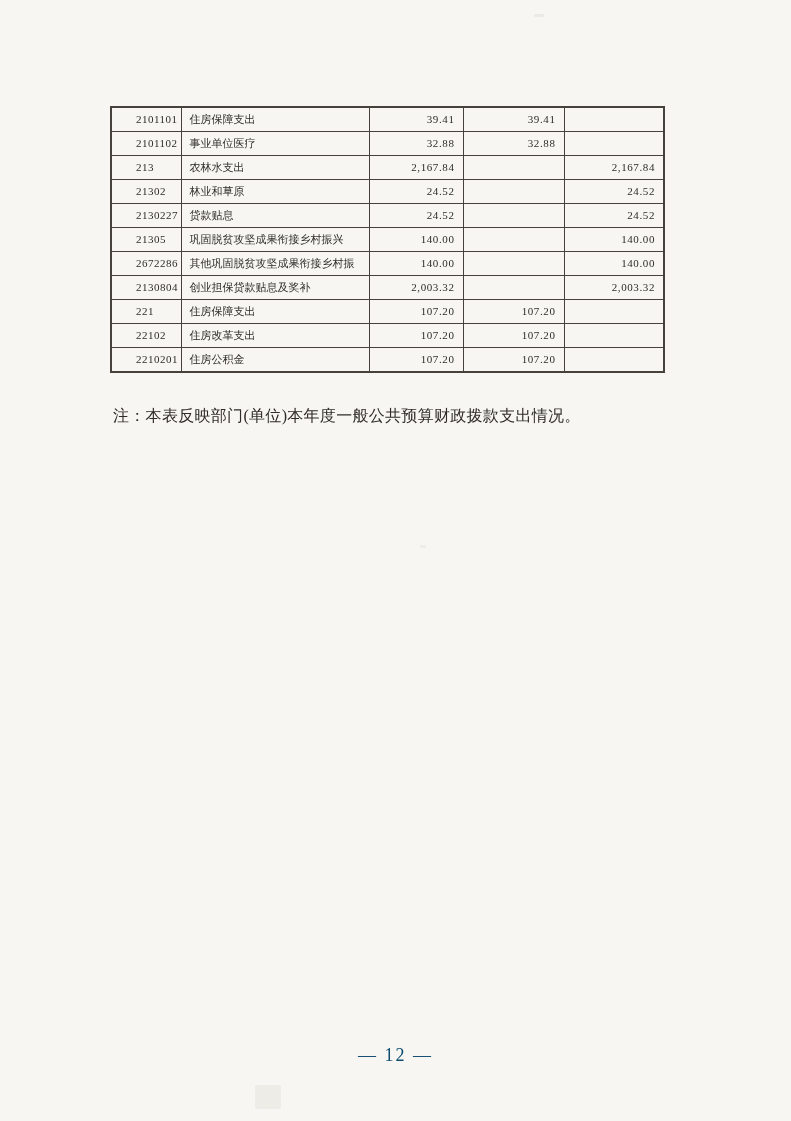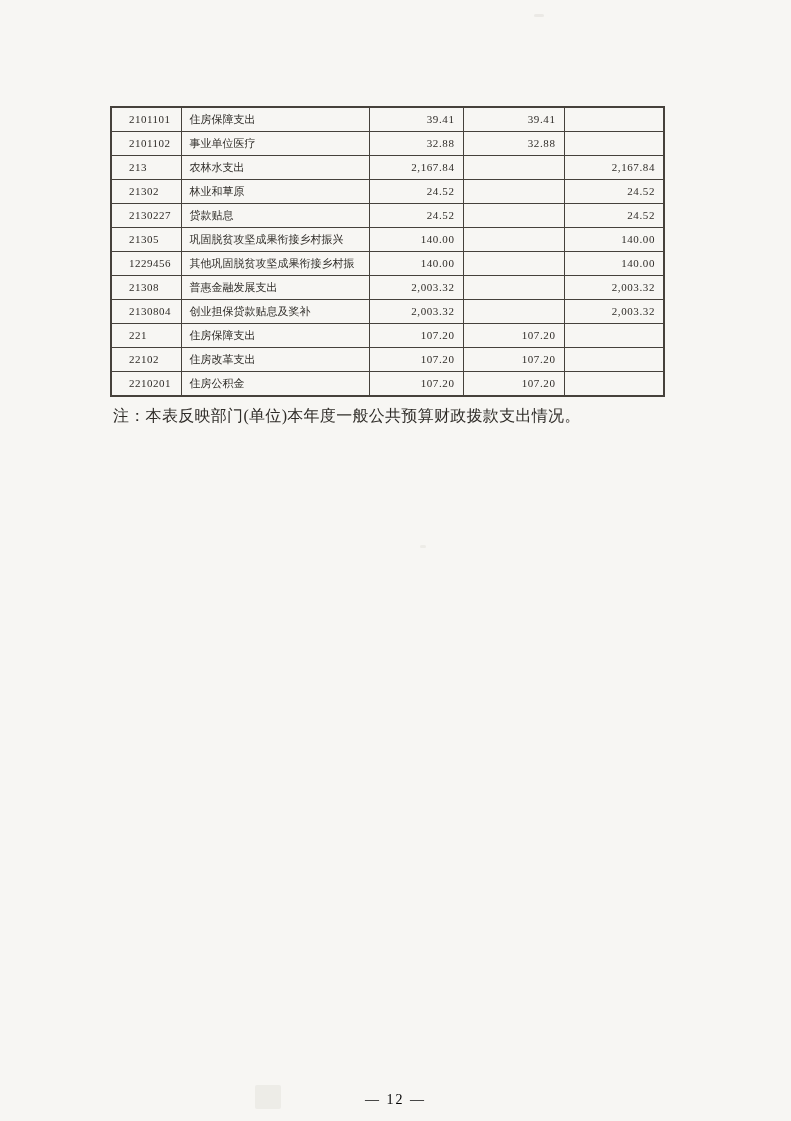--- a/index.html
+++ b/index.html
@@ -36,21 +36,21 @@
     border: 1.2px solid #46413b;
     height: 23px;
     padding: 0;
     font-size: 11px;
     line-height: 23px;
     white-space: nowrap;
     overflow: hidden;
     vertical-align: middle;
   }
   .budget-table td.c-code {
-    padding-left: 17px;
+    padding-left: 24px;
     letter-spacing: 0.5px;
   }
   .budget-table td.c-name {
     padding-left: 8px;
   }
   .budget-table td.c-num {
     text-align: right;
     padding-right: 8px;
     letter-spacing: 0.6px;
     margin-left: 23px;
@@ -63,24 +63,23 @@
     line-height: 15px;
     letter-spacing: 0.3px;
     color: #2f2c28;
   }
   .page-number {
     position: absolute;
     left: 0;
     top: 1045px;
     width: 100%;
     text-align: center;
-    font-size: 14px;
+    font-size: 18px;
     letter-spacing: 2px;
-    color: #000000;
-    margin-top: 47px;
+    color: #0c4a6e;
   }
 </style>
 </head>
 <body>
 
 <div class="page">
 
   <table class="budget-table">
     <colgroup>
       <col style="width:70px">
@@ -133,34 +132,27 @@
 
   <tr>
     <td class="c-code">21305</td>
     <td class="c-name">巩固脱贫攻坚成果衔接乡村振兴</td>
     <td class="c-num">140.00</td>
     <td class="c-num"></td>
     <td class="c-num">140.00</td>
   </tr>
 
   <tr>
-    <td class="c-code">1229456</td>
+    <td class="c-code">2672286</td>
     <td class="c-name">其他巩固脱贫攻坚成果衔接乡村振</td>
     <td class="c-num">140.00</td>
     <td class="c-num"></td>
     <td class="c-num">140.00</td>
   </tr>
 
-  <tr>
-    <td class="c-code">21308</td>
-    <td class="c-name">普惠金融发展支出</td>
-    <td class="c-num">2,003.32</td>
-    <td class="c-num"></td>
-    <td class="c-num">2,003.32</td>
-  </tr>
 
   <tr>
     <td class="c-code">2130804</td>
     <td class="c-name">创业担保贷款贴息及奖补</td>
     <td class="c-num">2,003.32</td>
     <td class="c-num"></td>
     <td class="c-num">2,003.32</td>
   </tr>
 
   <tr>

